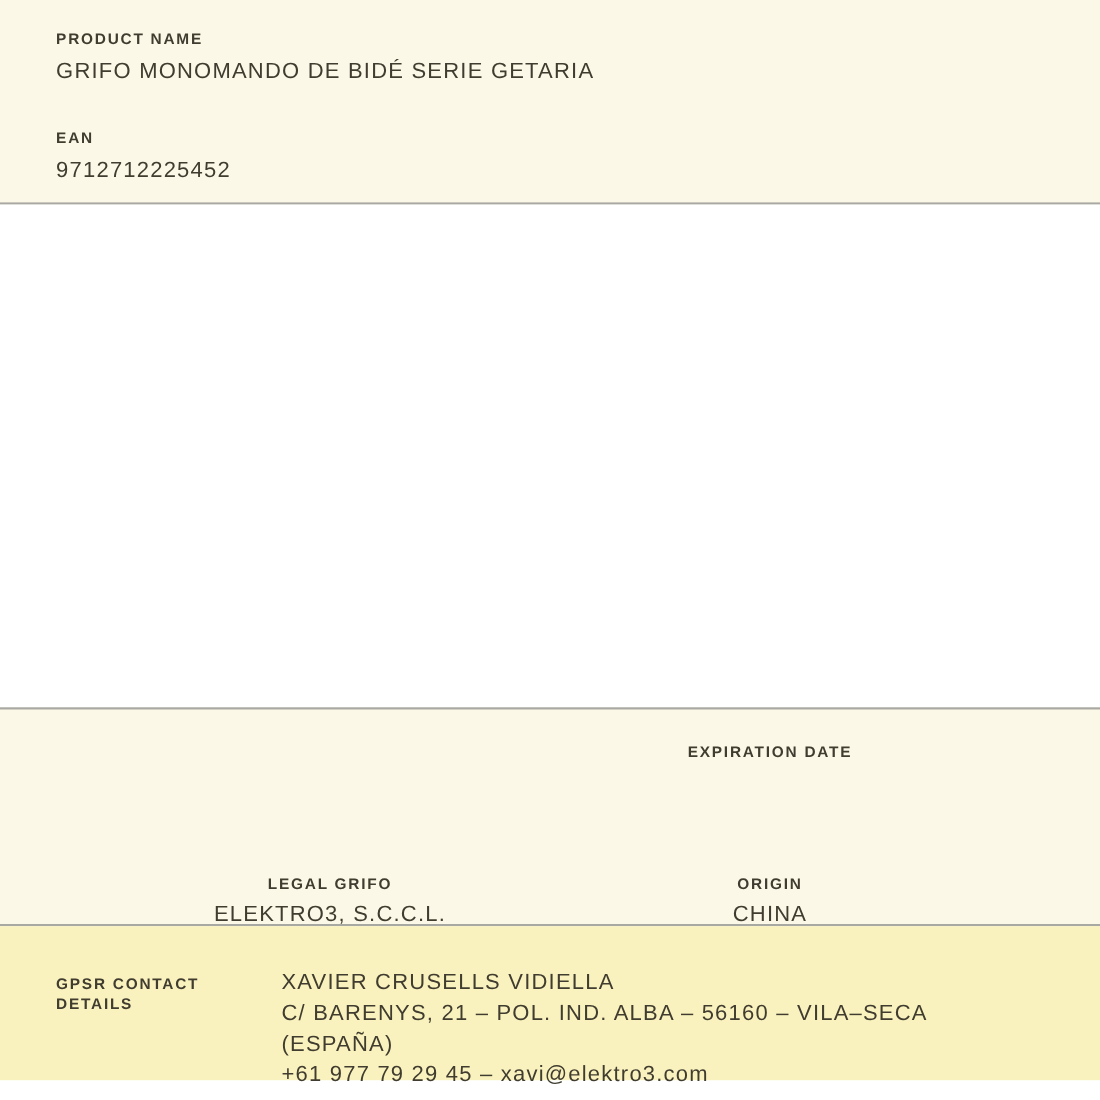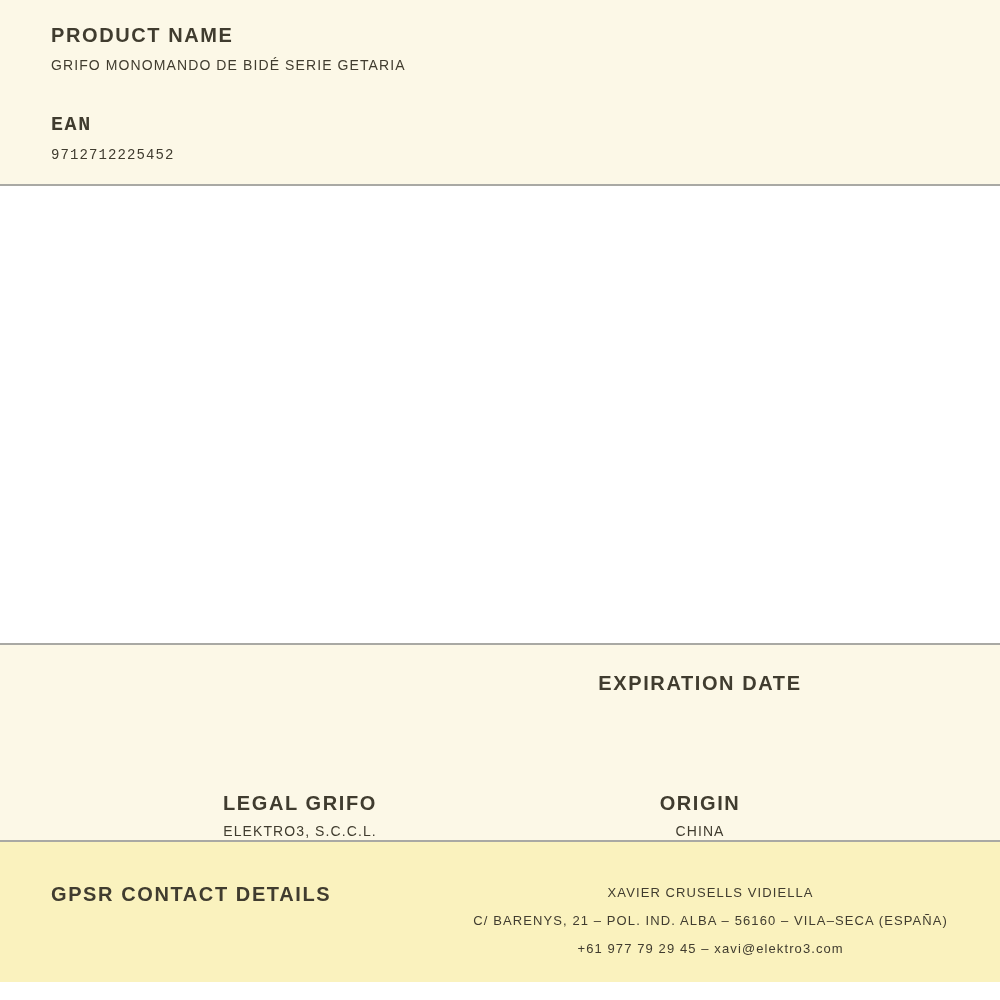--- a/index.html
+++ b/index.html
@@ -47,36 +47,35 @@
     top: 842px;
     height: 140px;
     background: var(--yellow, #faf2be);
     display: flex;
     justify-content: space-between;
     align-items: flex-start;
     padding: 0 52px 0 51px;
   }
   .label {
     font-weight: 700;
-    font-size: 20px;
+    font-size: 14px;
     letter-spacing: 1.6px;
     line-height: 18px;
     color: var(--text, #403c2f);
   }
   .value {
     font-weight: 400;
-    font-size: 14px;
+    font-size: 20px;
     letter-spacing: 1.1px;
     line-height: 18px;
     margin-top: 12px;
     color: var(--text, #403c2f);
   }
   .field + .field {
     margin-top: 42px;
-    font-family: Liberation Mono, monospace;
   }
   .details-grid {
     display: grid;
     grid-template-columns: 400px 400px;
   }
   .details-cell {
     text-align: center;
   }
   .details-row2 {
     margin-top: 72px;
@@ -86,22 +85,22 @@
   }
   .empty-value {
     height: 18px;
     margin-top: 12px;
   }
   .gpsr-label {
     margin-top: 43px;
   }
   .gpsr-contact {
     margin-top: 37px;
-    text-align: center;
-    font-size: 13px;
+    text-align: left;
+    font-size: 20px;
     letter-spacing: 1.1px;
     line-height: 28px;
   }
 </style>
 </head>
 <body>
 
 <div class="sheet">
 
   <div class="sec sec-product">

